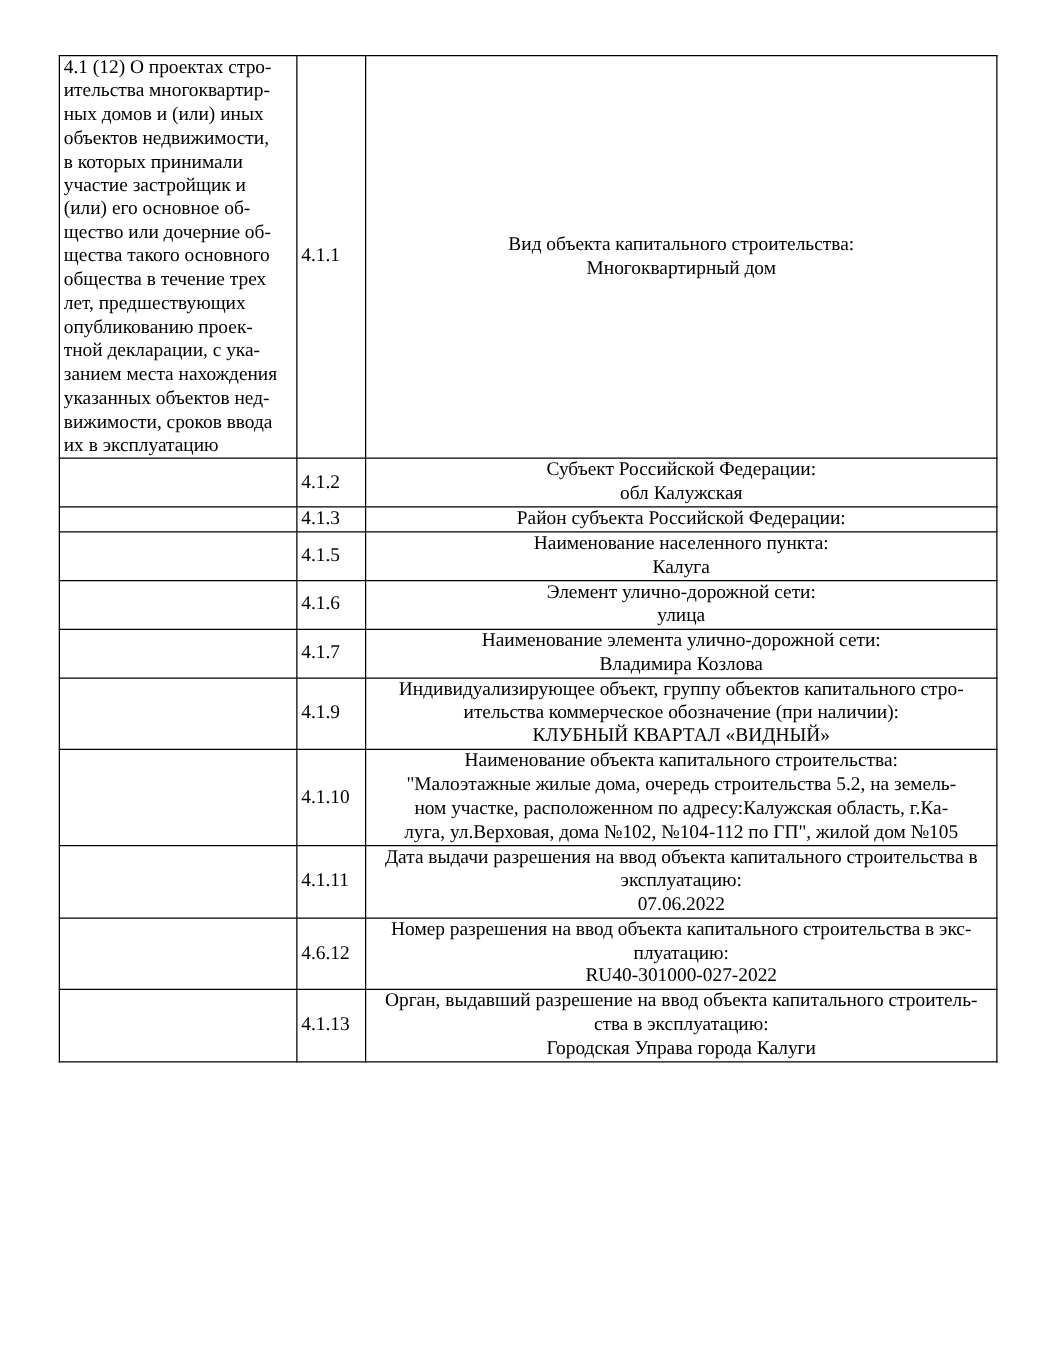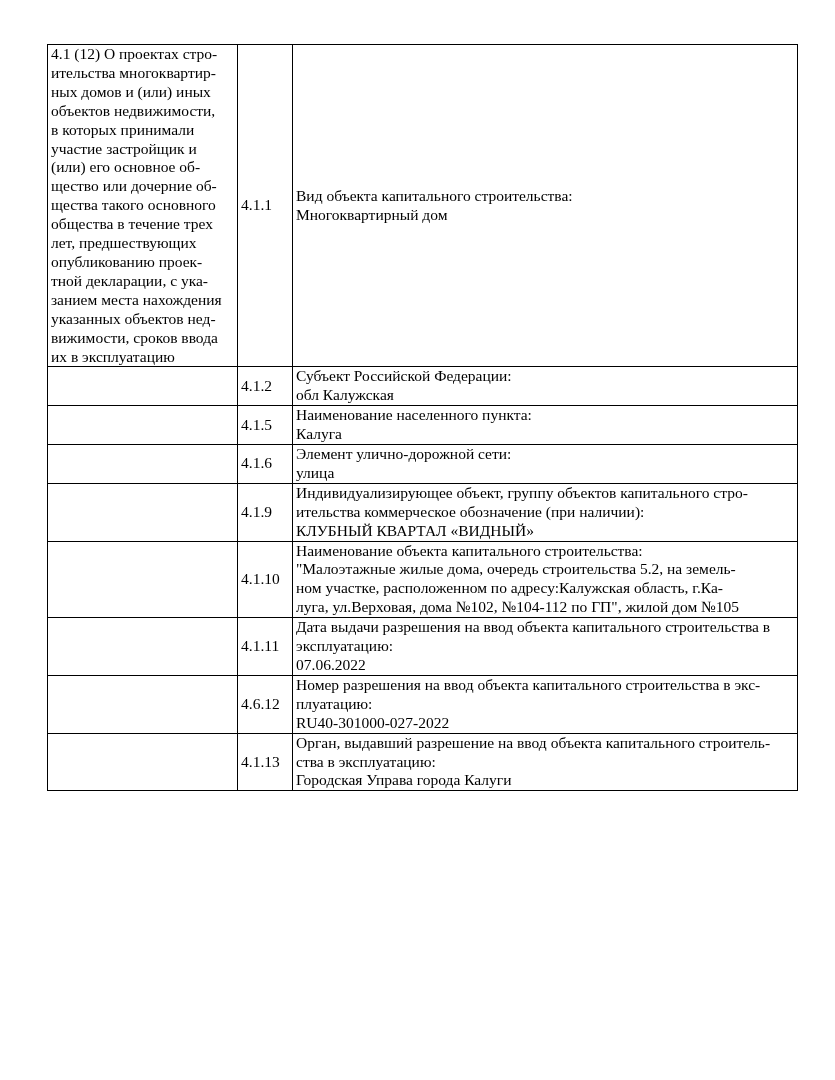--- a/index.html
+++ b/index.html
@@ -34,20 +34,21 @@
   td.col-desc {
     width: 183px;
     vertical-align: top;
   }
   td.col-code {
     width: 48px;
     margin-left: 32px;
   }
   td.col-content {
     width: 498px;
+    text-align: center;
   }
   .desc-text {
     white-space: pre-line;
   }
   .row-label {
     white-space: pre-line;
   }
   .row-value {
     font-weight: normal;
     white-space: pre-line;
@@ -93,35 +94,54 @@
             <div>4.1.2</div>
           </td>
           <td class="col-content">
             <div class="row-label">Субъект Российской Федерации:</div>
             <div class="row-value">обл Калужская</div>
           </td>
         </tr>
         <tr>
           <td class="col-desc"></td>
           <td class="col-code">
+            <div>4.1.3</div>
+          </td>
+          <td class="col-content">
+            <div class="row-label">Район субъекта Российской Федерации:</div>
+          </td>
+        </tr>
+        <tr>
+          <td class="col-desc"></td>
+          <td class="col-code">
             <div>4.1.5</div>
           </td>
           <td class="col-content">
             <div class="row-label">Наименование населенного пункта:</div>
             <div class="row-value">Калуга</div>
           </td>
         </tr>
         <tr>
           <td class="col-desc"></td>
           <td class="col-code">
             <div>4.1.6</div>
           </td>
           <td class="col-content">
             <div class="row-label">Элемент улично-дорожной сети:</div>
             <div class="row-value">улица</div>
+          </td>
+        </tr>
+        <tr>
+          <td class="col-desc"></td>
+          <td class="col-code">
+            <div>4.1.7</div>
+          </td>
+          <td class="col-content">
+            <div class="row-label">Наименование элемента улично-дорожной сети:</div>
+            <div class="row-value">Владимира Козлова</div>
           </td>
         </tr>
         <tr>
           <td class="col-desc"></td>
           <td class="col-code">
             <div>4.1.9</div>
           </td>
           <td class="col-content">
             <div class="row-label">Индивидуализирующее объект, группу объектов капитального стро-
 ительства коммерческое обозначение (при наличии):</div>

